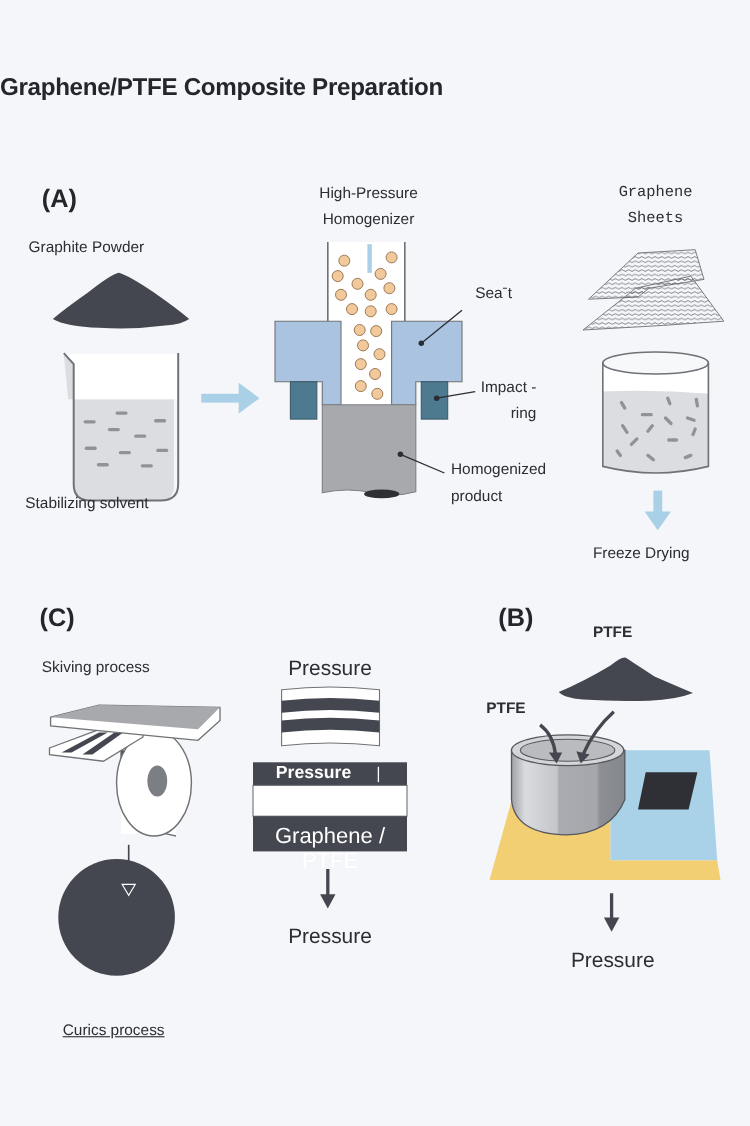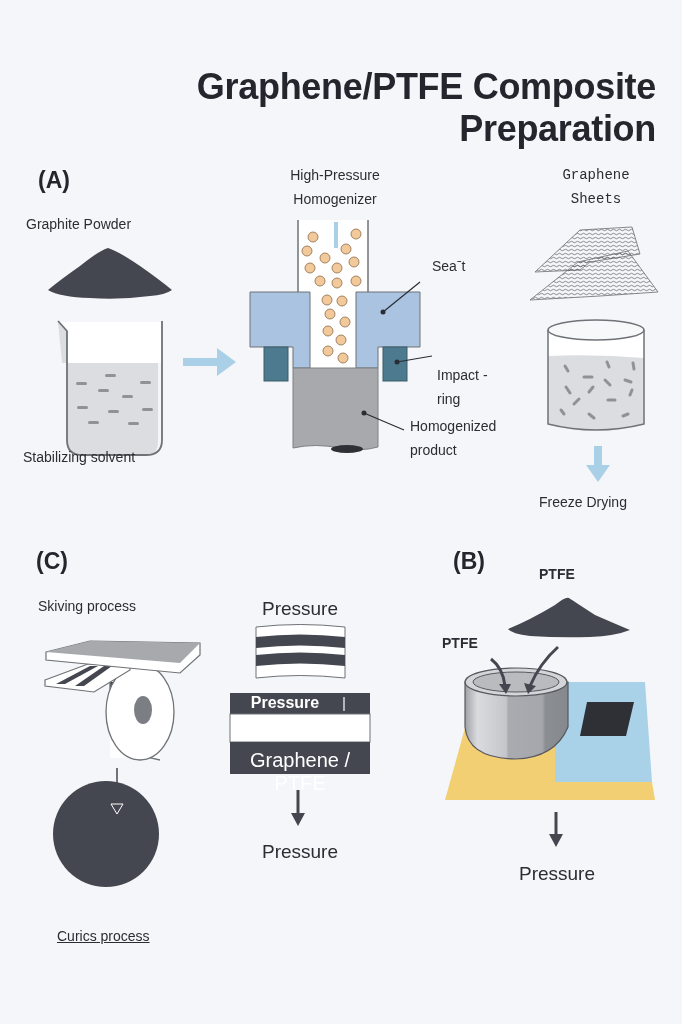--- a/index.html
+++ b/index.html
@@ -5,22 +5,22 @@
   html, body { margin: 0; padding: 0; }
   body {
     width: 682px; height: 1024px; overflow: hidden;
     background: #f5f6f9;
     font-family: "Liberation Sans", "DejaVu Sans", sans-serif;
     color: #23262d;
     position: relative;
   }
   .abs { position: absolute; }
   .title {
-    left: 0; width: 656px; top: 66px; text-align: right;
-    font-size: 36px; font-weight: bold; letter-spacing: -0.3px; color: #23262d;
+    left: 0; width: 656px; top: 66px; text-align: left;
+    font-size: 22px; font-weight: bold; letter-spacing: -0.3px; color: #23262d;
   }
   .panel-label { font-size: 23px; font-weight: bold; color: #23262d; }
   .lbl { font-size: 14px; color: #2a2d33; white-space: nowrap; }
   .lbl-c { text-align: center; line-height: 24px; }
   .lbl-b { font-weight: bold; }
   svg.art { position: absolute; left: 0; top: 0; width: 682px; height: 1024px; }
   .inbox { font-size: 16px; font-weight: bold; color: #fff; text-align: center; }
 </style>
 </head>
 <body>
@@ -222,21 +222,21 @@
 
 <div class="abs panel-label" style="left:38px; top:167px;">(A)</div>
 <div class="abs lbl" style="left:26px; top:216px;text-align:center;">Graphite Powder</div>
 <div class="abs lbl" style="left:23px; top:449px;">Stabilizing solvent</div>
 
 <div class="abs lbl lbl-c" style="left:255px; width:160px; top:163px;">
   <div>High-Pressure</div>
   <div>Homogenizer</div>
 </div>
 <div class="abs lbl" style="left:432px; top:258px;">Seaˉt</div>
-<div class="abs lbl" style="left:437px; top:363px; line-height:24px;">
+<div class="abs lbl" style="left:437px; top:339px; line-height:24px;text-align:right;">
   <div>Impact -</div>
   <div>ring</div>
 </div>
 <div class="abs lbl" style="left:410px; top:414px; line-height:24px;">
   <div>Homogenized</div>
   <div>product</div>
 </div>
 
 <div class="abs lbl lbl-c" style="left:540px; width:112px; top:163px;font-family:Liberation Mono, monospace;">
   <div>Graphene</div>

